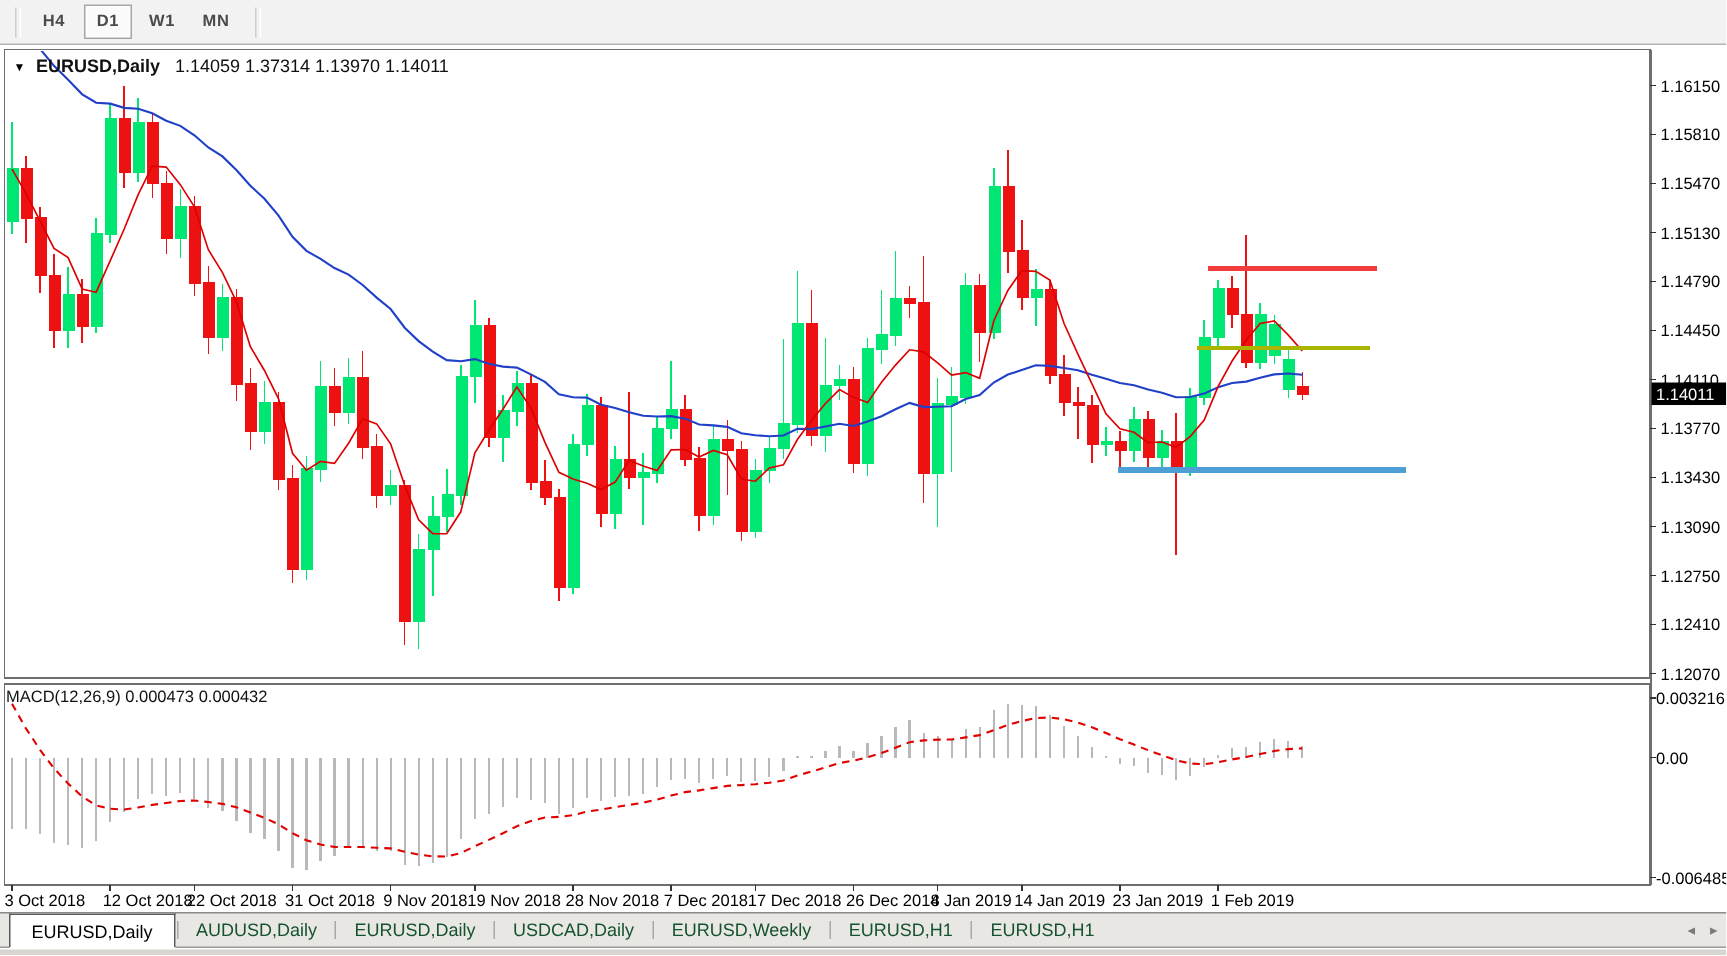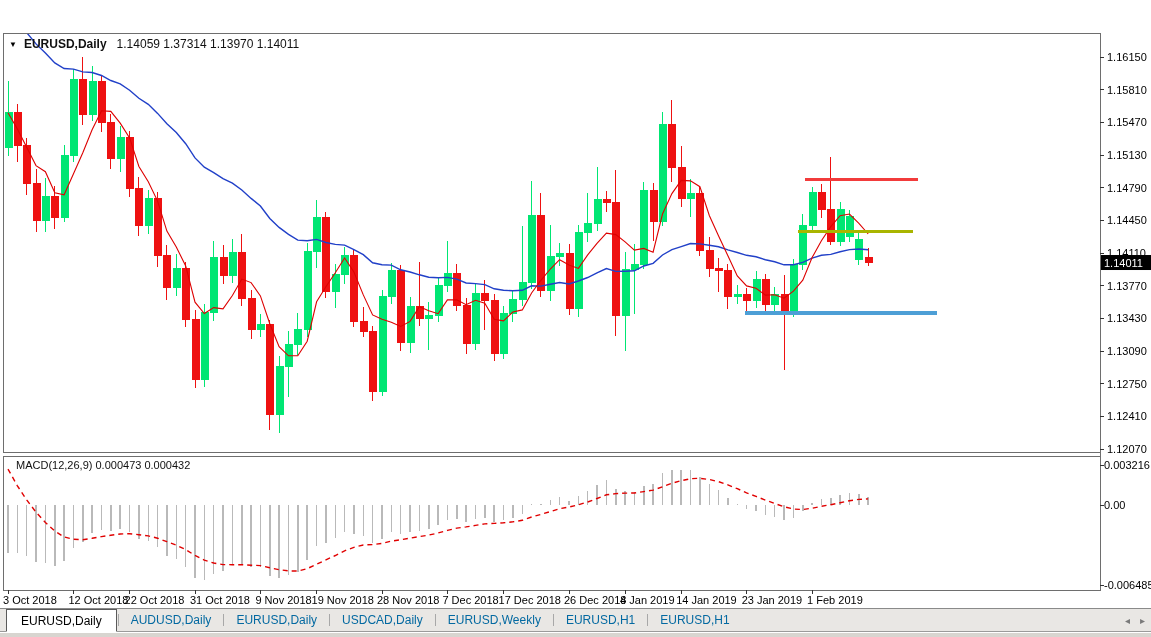--- a/index.html
+++ b/index.html
@@ -24,43 +24,53 @@
   
   #chart-svg { position:absolute; left:0; top:31px; }
   
   #chart-title {
     position:absolute; left:9px; top:37px; font-size:12px; color:#111;
     display:flex; align-items:center; pointer-events:none; white-space:pre;
   }
   #chart-title .tri { font-size:8px; margin-right:7px; color:#000; }
   #chart-title .sym { font-weight:700; margin-right:10px; }
   #macd-title {
-    position:absolute; left:16px; top:459px; font-size:11px; color:#111; pointer-events:none; white-space:pre;
+    position:absolute; left:4px; top:459px; font-size:11px; color:#111; pointer-events:none; white-space:pre;
   }
   
   #tabbar {
     position:absolute; left:0; top:608px; width:1151px; height:24px;
     background:#e9e7e4; border-top:1px solid #8a8a8a; border-bottom:1px solid #9a9a9a;
     display:flex; align-items:stretch; box-sizing:border-box; padding-left:6px;
   }
-  .tab { display:flex; align-items:center; padding:0 11px; font-size:12px; color:#0369a1; cursor:default; }
+  .tab { display:flex; align-items:center; padding:0 11px; font-size:12px; color:#14532d; cursor:default; }
   .tab.active {
     background:#ffffff; border:1px solid #5a5a5a; border-bottom:1px solid #ffffff;
     margin-bottom:-1px; color:#000; padding:0 14px;
   }
   .tabsep { width:1px; background:#a8a8a8; margin:5px 1px; }
   #tab-arrows { position:absolute; right:6px; top:0; height:24px; display:flex; align-items:center; gap:10px; }
   .arrowbtn { font-size:10px; color:#7a7a7a; cursor:default; line-height:1; }
   #bottom-strip { position:absolute; left:0; top:633px; width:1151px; height:4px; background:#d8d5d0; }
 </style>
 </head>
 <body>
 
 <div id="app">
 
+  <div id="toolbar">
+    <div class="grip"></div>
+    <div id="tf-buttons" style="display: flex;">
+        <div class="tfbtn">H4</div>
+        <div class="tfbtn active">D1</div>
+        <div class="tfbtn">W1</div>
+        <div class="tfbtn">MN</div>
+      </div>
+    <div class="grip"></div>
+  </div>
 
   <svg id="chart-svg" width="1151" height="577">
       <rect x="3" y="2" width="1097" height="419" fill="#fff" stroke="#6e6e6e" shape-rendering="crispEdges"></rect>
       <rect x="3" y="425" width="1097" height="134" fill="#fff" stroke="#6e6e6e" shape-rendering="crispEdges"></rect>
       <line x1="1100.5" y1="2" x2="1100.5" y2="559" stroke="#6e6e6e" shape-rendering="crispEdges"></line>
       <defs>
         <clipPath id="mainclip">
           <rect x="4" y="3" width="1095" height="417"></rect>
         </clipPath>
       </defs>

